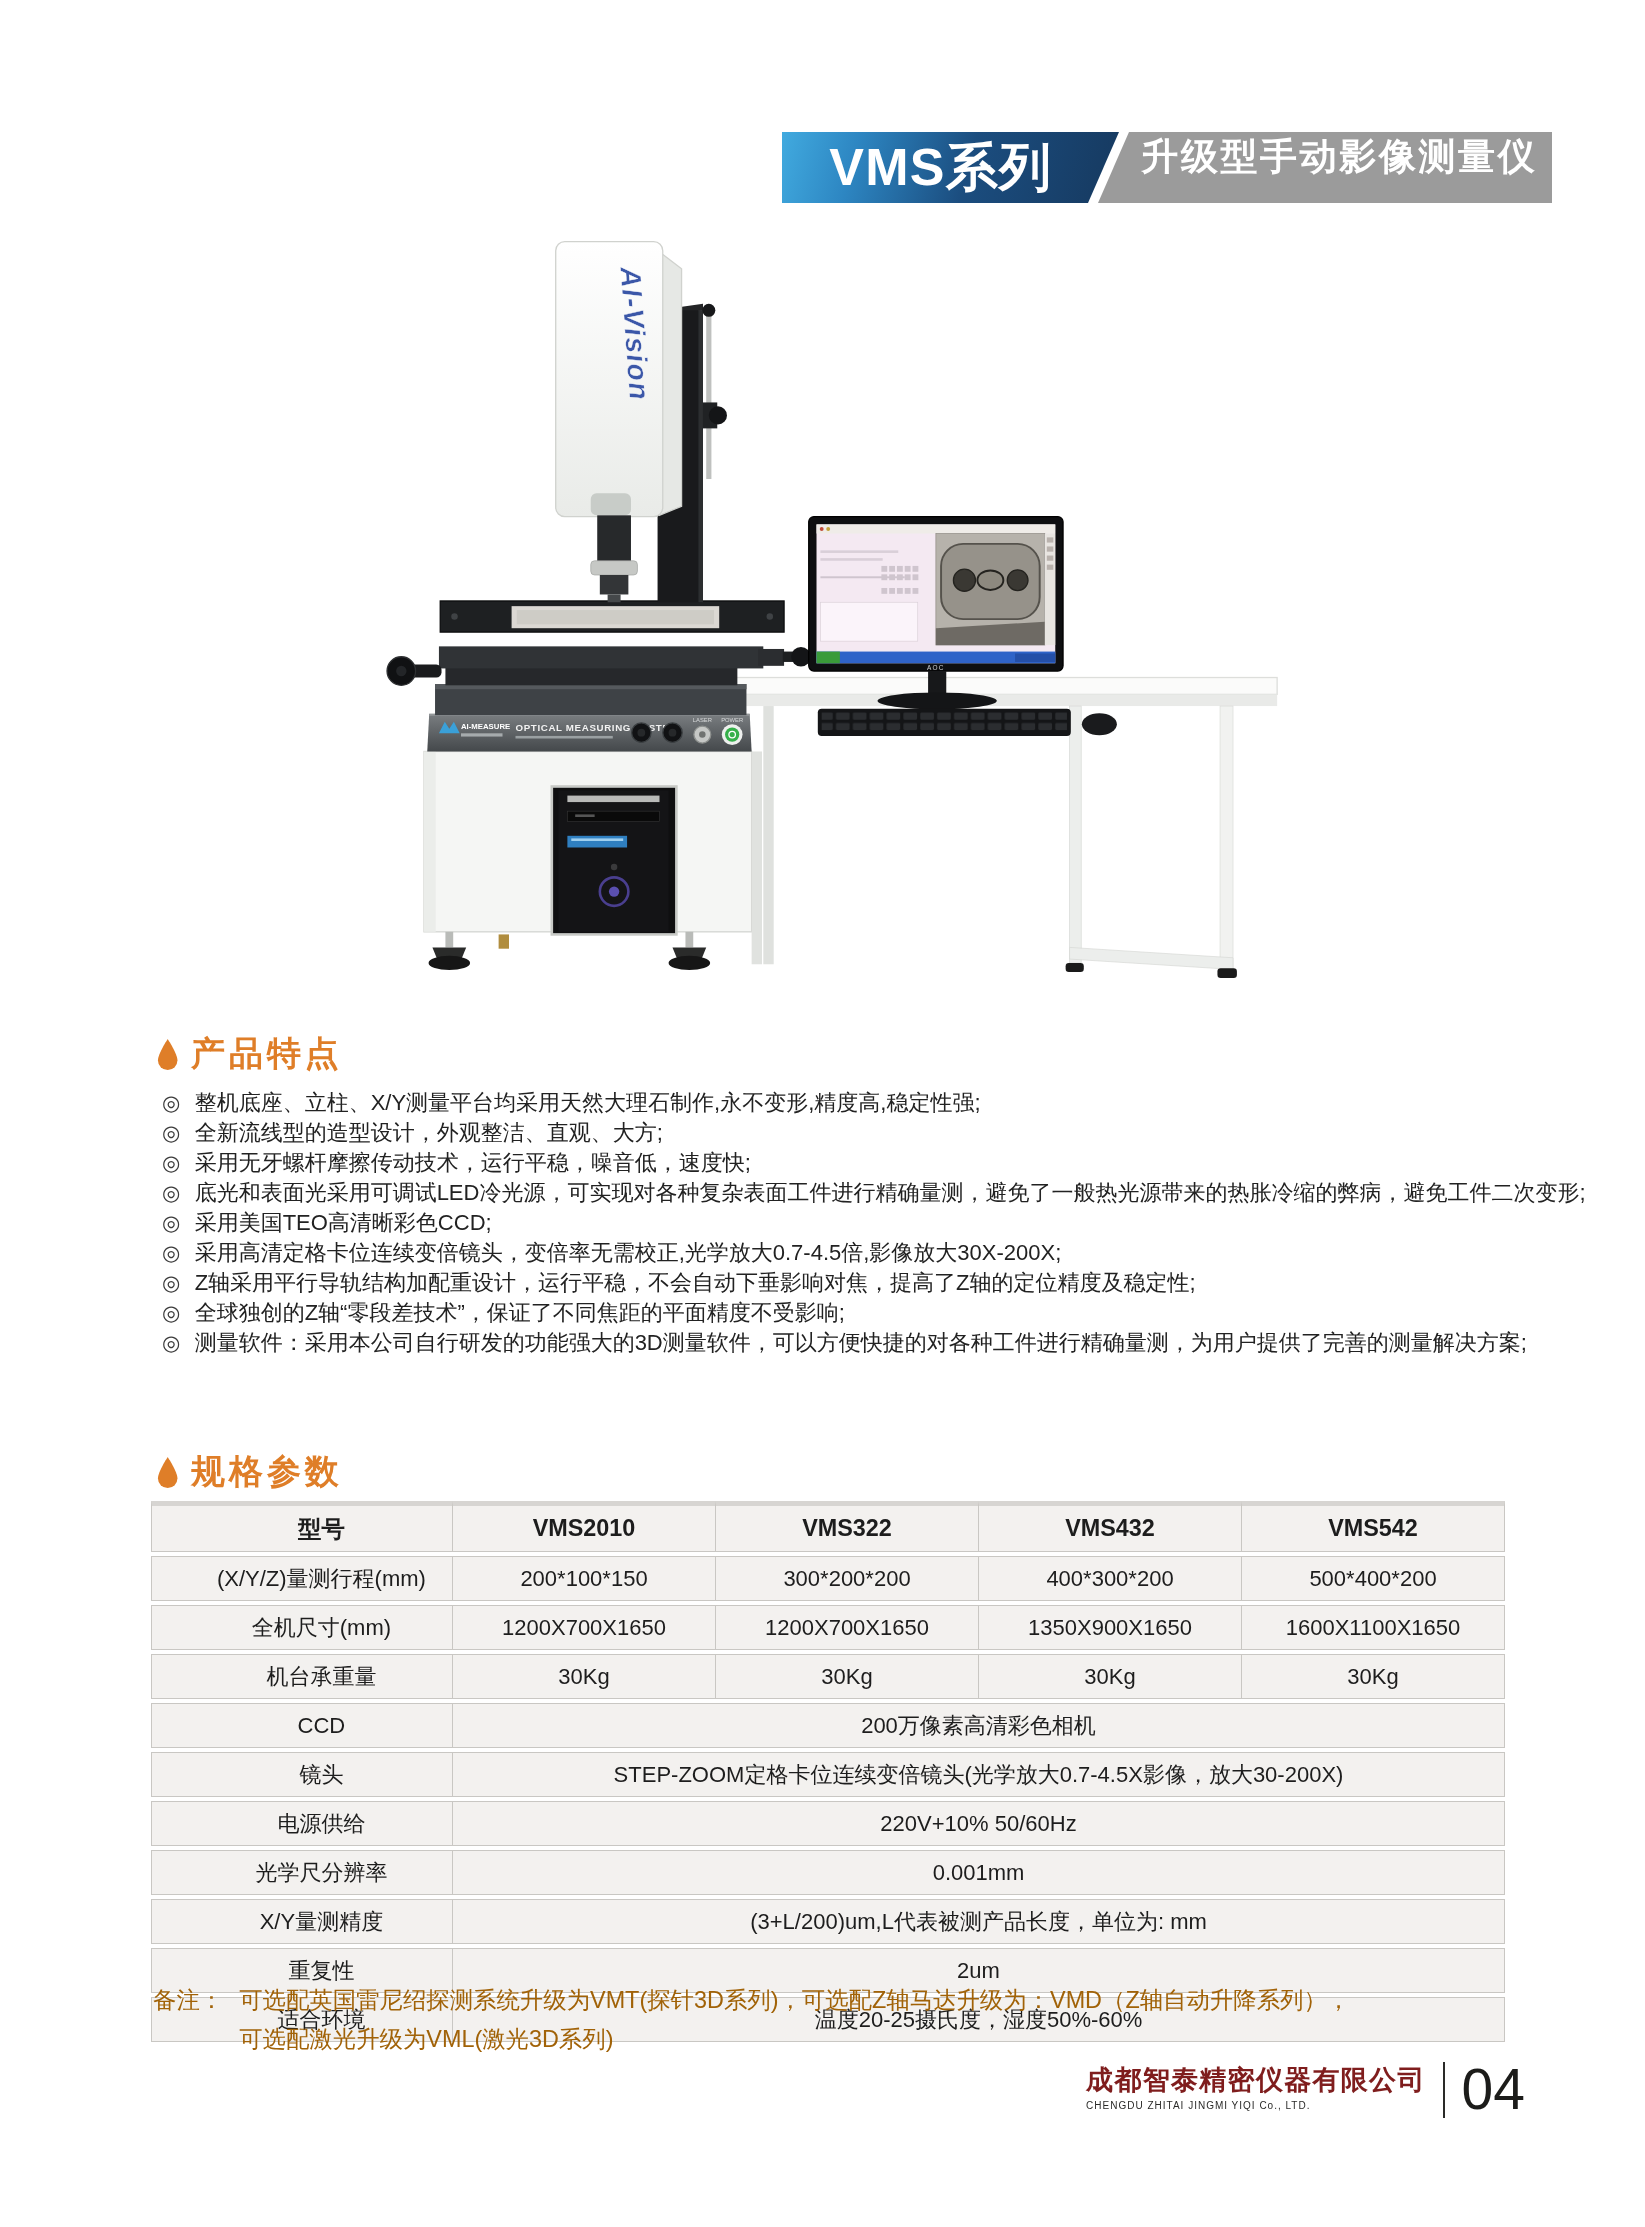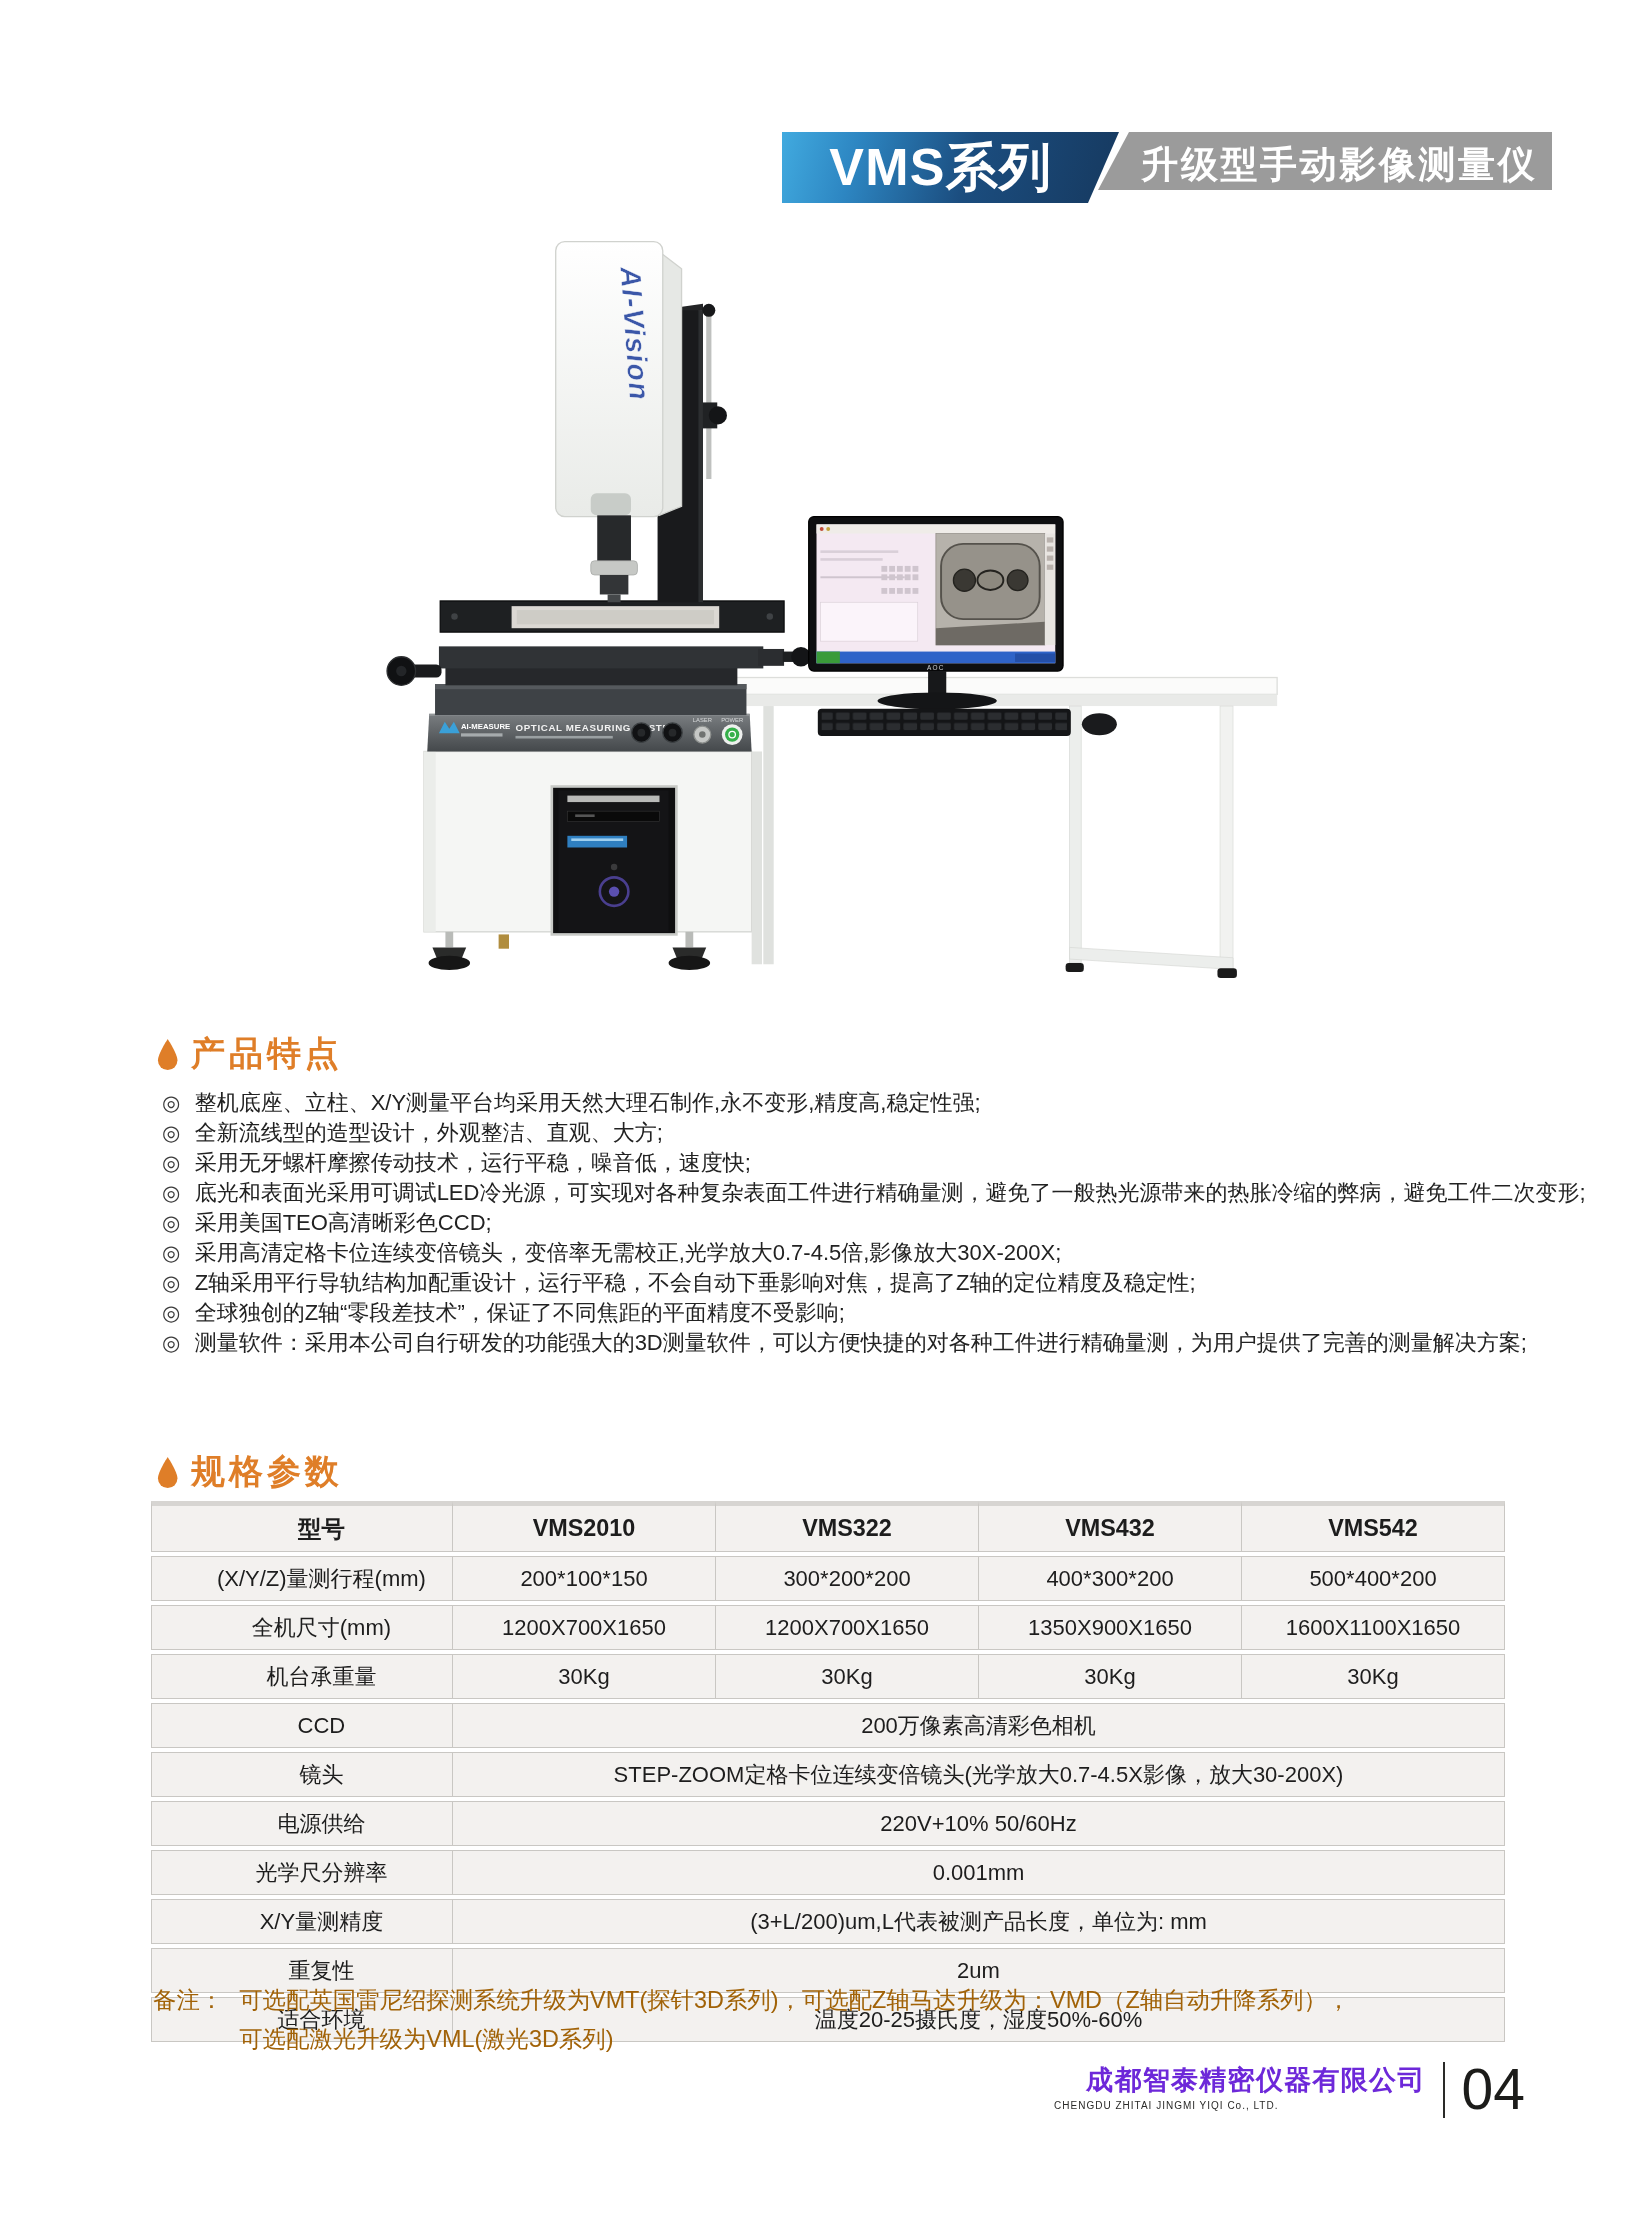--- a/index.html
+++ b/index.html
@@ -5,23 +5,23 @@
   html,body{margin:0;padding:0;background:#ffffff;}
   .page{position:relative;width:1646px;height:2227px;background:#ffffff;overflow:hidden;
         font-family:"Liberation Sans", sans-serif;color:#1f1f1f;}
 
   
   .banner-blue{position:absolute;left:782px;top:132px;width:337px;height:71px;
     background:linear-gradient(105deg,#41aadf 0%,#2d86c2 22%,#1b4d7f 55%,#16395f 100%);
     clip-path:polygon(0 0,100% 0,calc(100% - 31px) 100%,0 100%);
     display:flex;align-items:center;justify-content:center;}
   .banner-blue span{color:#fff;font-size:52px;font-weight:bold;letter-spacing:1.3px;padding-right:19.5px;}
-  .banner-gray{position:absolute;left:1098px;top:132px;width:454px;height:58px;background:#9b9b9b;
+  .banner-gray{position:absolute;left:1098px;top:132px;width:454px;height:71px;background:#9b9b9b;
     clip-path:polygon(31px 0,100% 0,100% 100%,0 100%);
-    display:flex;align-items:flex-end;justify-content:center;}
+    display:flex;align-items:flex-start;justify-content:center;}
   .banner-gray span{color:#fff;font-size:37px;font-weight:bold;letter-spacing:2.6px;padding-left:28.6px;}
 
   
   .sec{position:absolute;display:flex;align-items:center;gap:11.7px;}
   .sec .drop{width:23.4px;height:35px;flex:0 0 auto;}
   .sec .t{font-size:34px;font-weight:bold;color:#df7e28;letter-spacing:3.9px;}
 
   
   .features{position:absolute;left:162px;top:1088px;list-style:none;margin:0;padding:0;}
   .features li{display:flex;align-items:flex-start;gap:14.3px;height:30px;white-space:nowrap;}
@@ -39,21 +39,21 @@
   .spec-table .er{border-right:1.3px solid #c9c7c3;}
 
   
   .note{position:absolute;left:153px;top:1981px;display:flex;align-items:flex-start;font-size:23.4px;color:#a16207;gap:16px;}
   .note .lbl{white-space:nowrap;line-height:39px;}
   .note .lines div{line-height:39px;white-space:nowrap;}
 
   
   .footer{position:absolute;top:2061px;right:121px;display:flex;align-items:center;gap:17px;}
   .footer .company{text-align:left;}
-  .footer .cn{font-size:27px;font-weight:bold;color:#6d28d9;letter-spacing:1.3px;line-height:32px;margin-left:32px;}
+  .footer .cn{font-size:27px;font-weight:bold;color:#7f1d1d;letter-spacing:1.3px;line-height:32px;}
   .footer .en{font-size:10px;color:#2a2a28;letter-spacing:1px;line-height:19.5px;}
   .footer .bar{width:1.9px;height:56px;background:#2a2a28;}
   .footer .num{font-size:57px;color:#1c1c1a;line-height:57px;}
 
   
   .photo{position:absolute;left:362px;top:213px;width:922px;height:785px;}
 </style>
 </head>
 <body>
 

